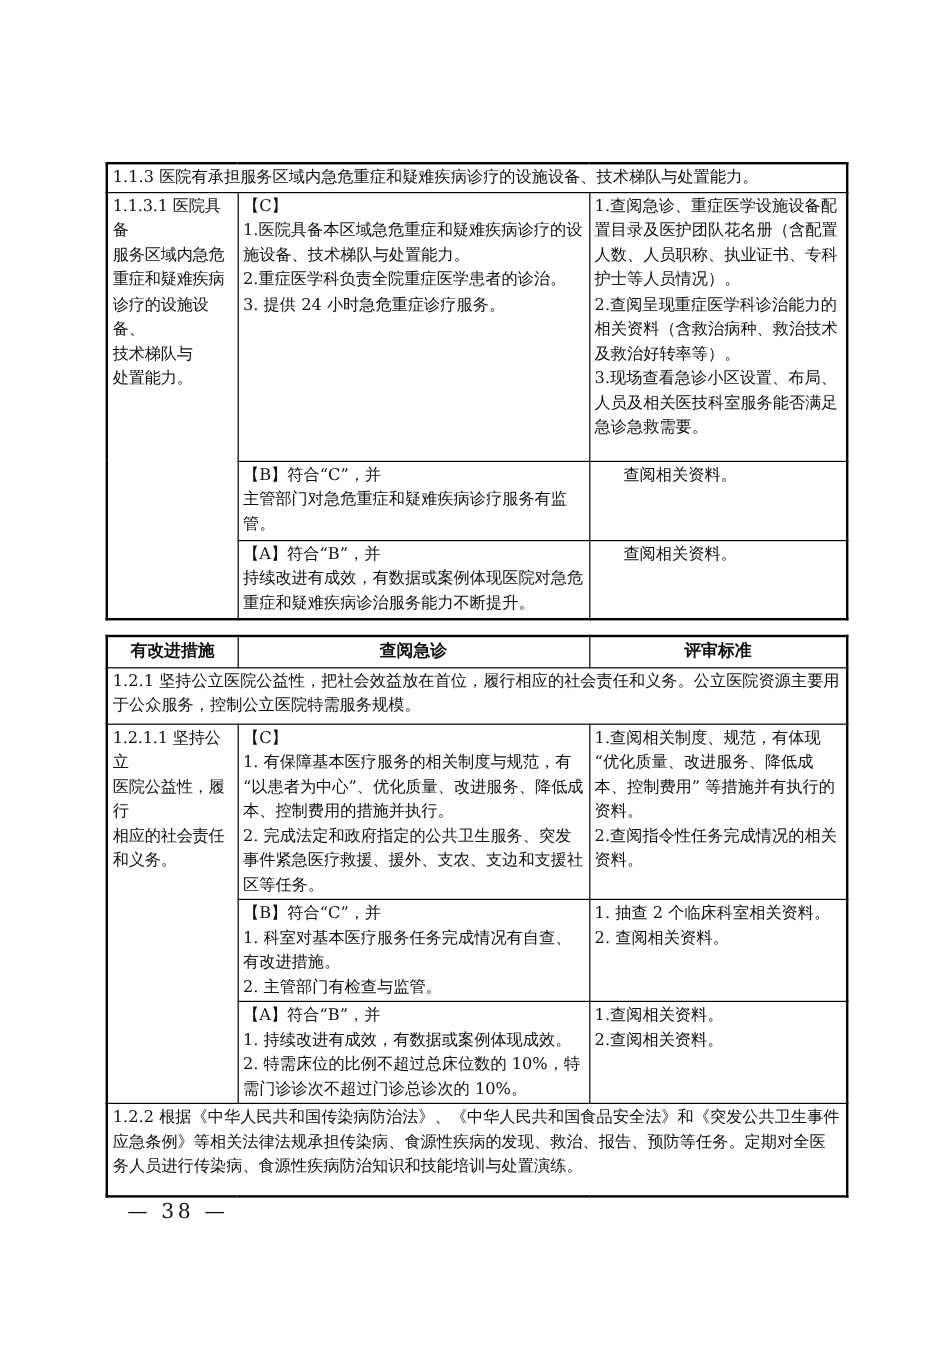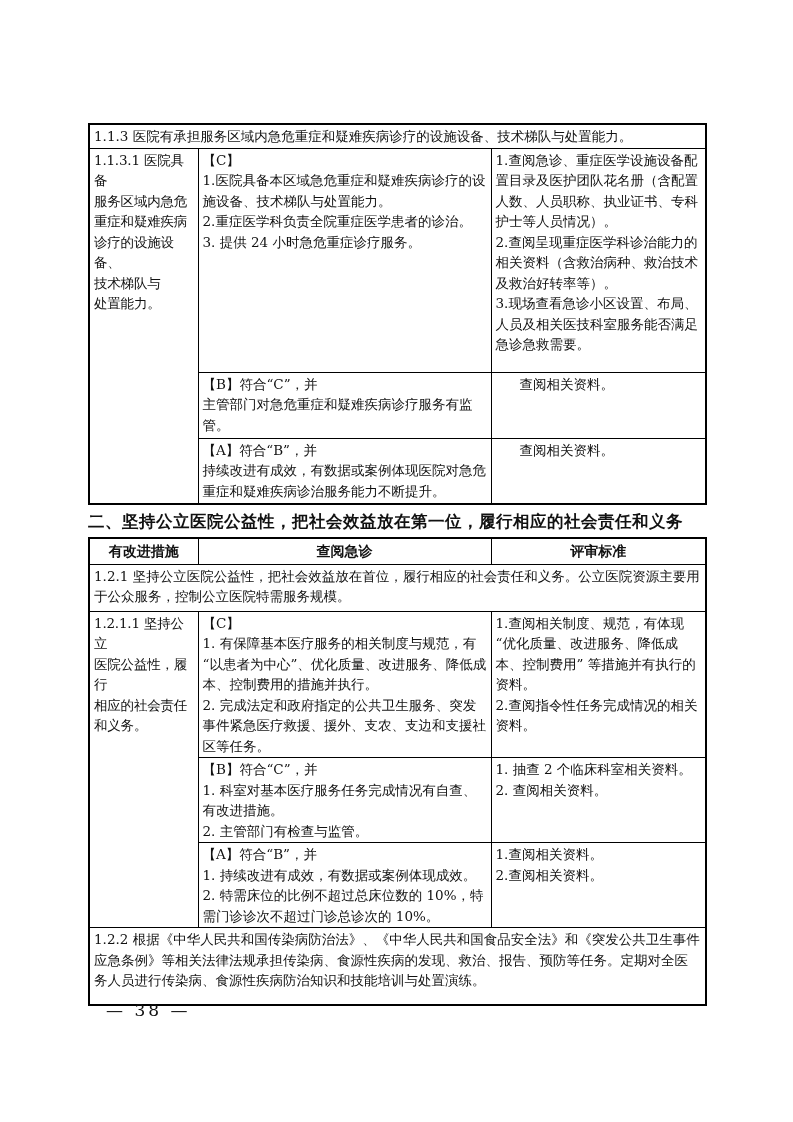--- a/index.html
+++ b/index.html
@@ -19,20 +19,21 @@
     position: absolute;
     left: 88px;
     top: 123px;
     width: 617px;
   }
   table.grid {
     border-collapse: collapse;
     table-layout: fixed;
     width: 617px;
     border: 2px solid #000;
+    margin-top: 12px;
   }
   table.grid td, table.grid th {
     border: 1px solid #000;
     vertical-align: top;
     padding: 1px 4px;
     font-size: 13.5px;
     line-height: 20.5px;
     white-space: pre-line;
     font-weight: normal;
     text-align: left;
@@ -118,21 +119,20 @@
         <td class="indent">查阅相关资料。</td>
       </tr>
       <tr class="h66">
         <td>【A】符合“B”，并
 持续改进有成效，有数据或案例体现医院对急危重症和疑难疾病诊治服务能力不断提升。</td>
         <td class="indent">查阅相关资料。</td>
       </tr>
     </tbody>
   </table>
 
-  <div class="section-heading">二、坚持公立医院公益性，把社会效益放在第一位，履行相应的社会责任和义务</div>
 
   <table class="grid">
     <colgroup>
       <col style="width:109px">
       <col style="width:293px">
       <col style="width:215px">
     </colgroup>
     <tbody>
       <tr class="h25">
         <th class="colhead">有改进措施</th>

